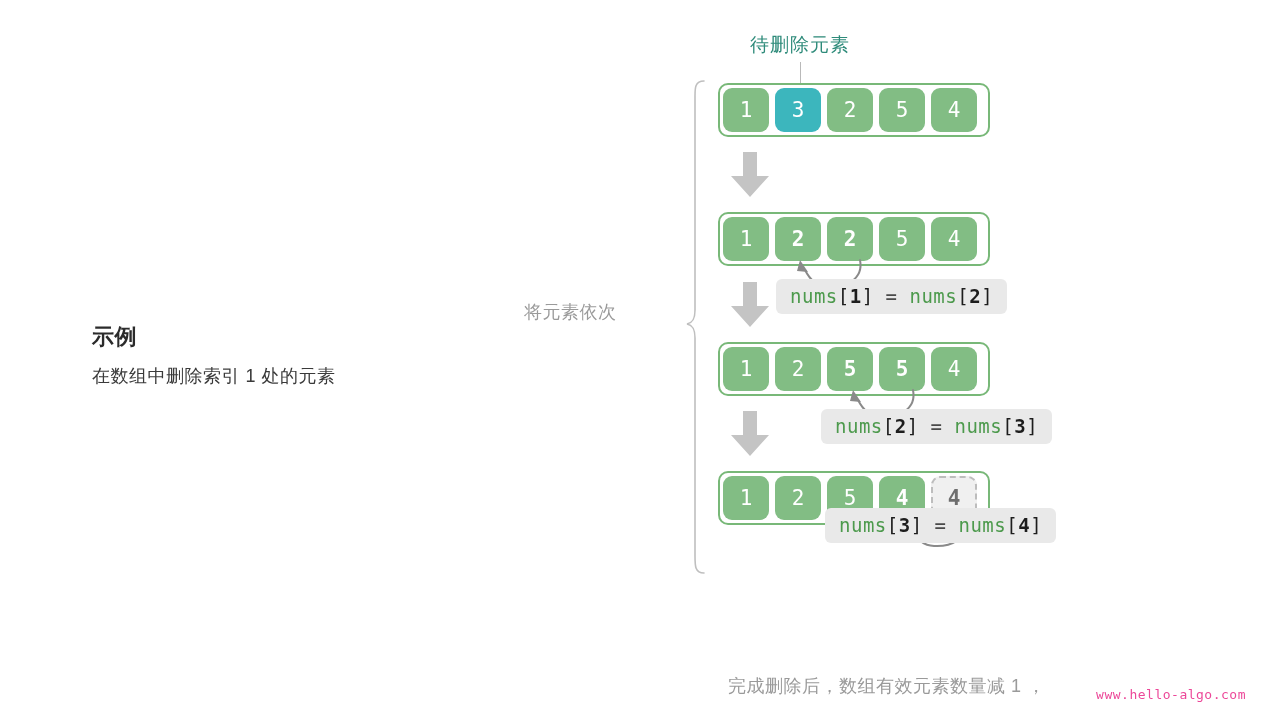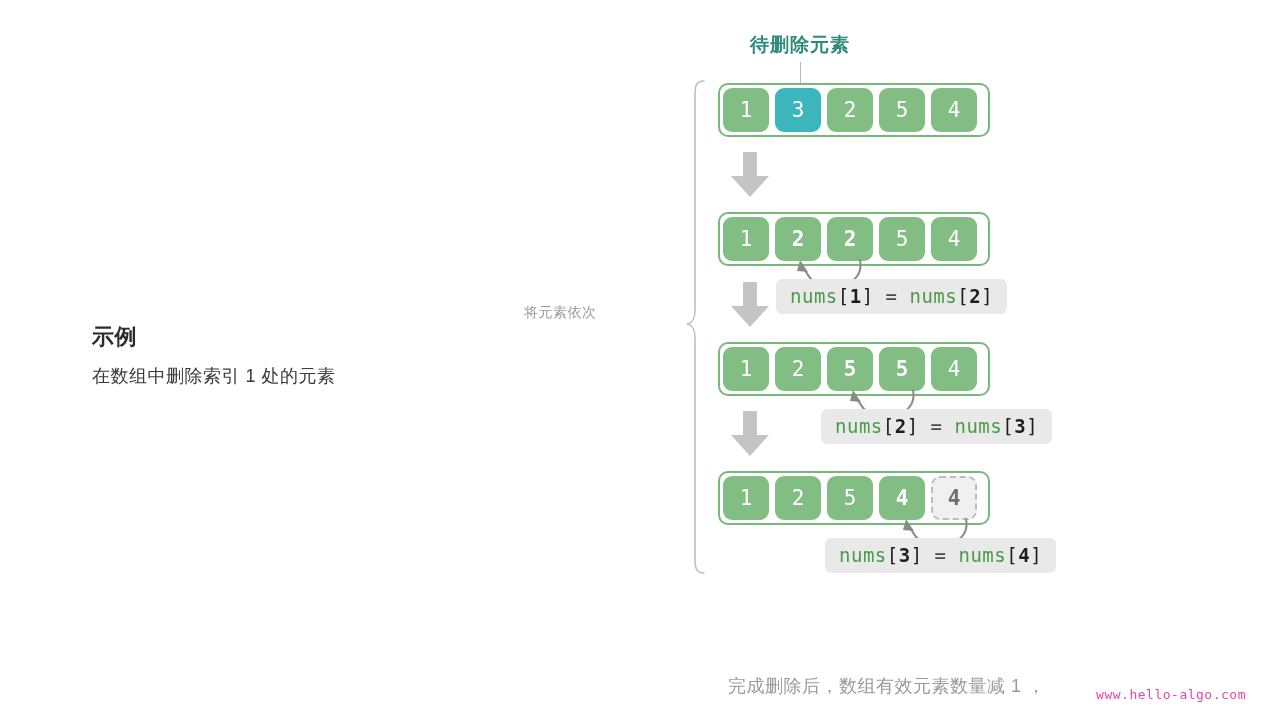--- a/index.html
+++ b/index.html
@@ -36,35 +36,35 @@
     color: #3a3a3a;
     letter-spacing: 0.5px;
     white-space: pre;
   }
 
   
   #shift-note {
     left: 524px;
     top: 296px;
     width: 180px;
-    font-size: 14px;
+    font-size: 18px;
     color: #9a9a9a;
     line-height: 33px;
     letter-spacing: 0.5px;
     text-align: left;
   }
 
   
   #delete-label {
     left: 700px;
     top: 32px;
     width: 200px;
     text-align: center;
     font-size: 19px;
-    font-weight: bold;
+    font-weight: normal;
     color: #2e8b7a;
     letter-spacing: 1px;
   }
   #delete-pointer-line {
     left: 800px;
     top: 62px;
     width: 1px;
     height: 44px;
     background: #b9b9b9;
   }
@@ -251,20 +251,20 @@
     <div class="cell bold">4</div>
     <div class="cell ghost">4</div>
   </div>
 </div>
 
 <svg class="copy-arrow" style="left:898px; top:517px;" width="80" height="34" viewBox="0 0 80 34">
   <path d="M68 2 C72 22 52 30 36 29 C26 28.5 18 22 13 12" fill="none" stroke="#8a8a8a" stroke-width="2" stroke-linecap="round"></path>
   <path d="M8 2 L16 14 L5 13 Z" fill="#8a8a8a"></path>
 </svg>
 
-<div class="code-label" style="left:825px; top:538px;"><span class="fn">nums</span><span class="br">[</span><span class="idx">3</span><span class="br">]</span><span class="eq"> = </span><span class="fn">nums</span><span class="br">[</span><span class="idx">4</span><span class="br">]</span></div>
+<div class="code-label" style="left:825px; top:508px;"><span class="fn">nums</span><span class="br">[</span><span class="idx">3</span><span class="br">]</span><span class="eq"> = </span><span class="fn">nums</span><span class="br">[</span><span class="idx">4</span><span class="br">]</span></div>
 
 <div class="abs" id="footer-note">
   <div>完成删除后，数组有效元素数量减 1 ，</div>
   
 </div>
 
 <div class="abs" id="watermark">www.hello-algo.com</div>
 
 </body></html>

